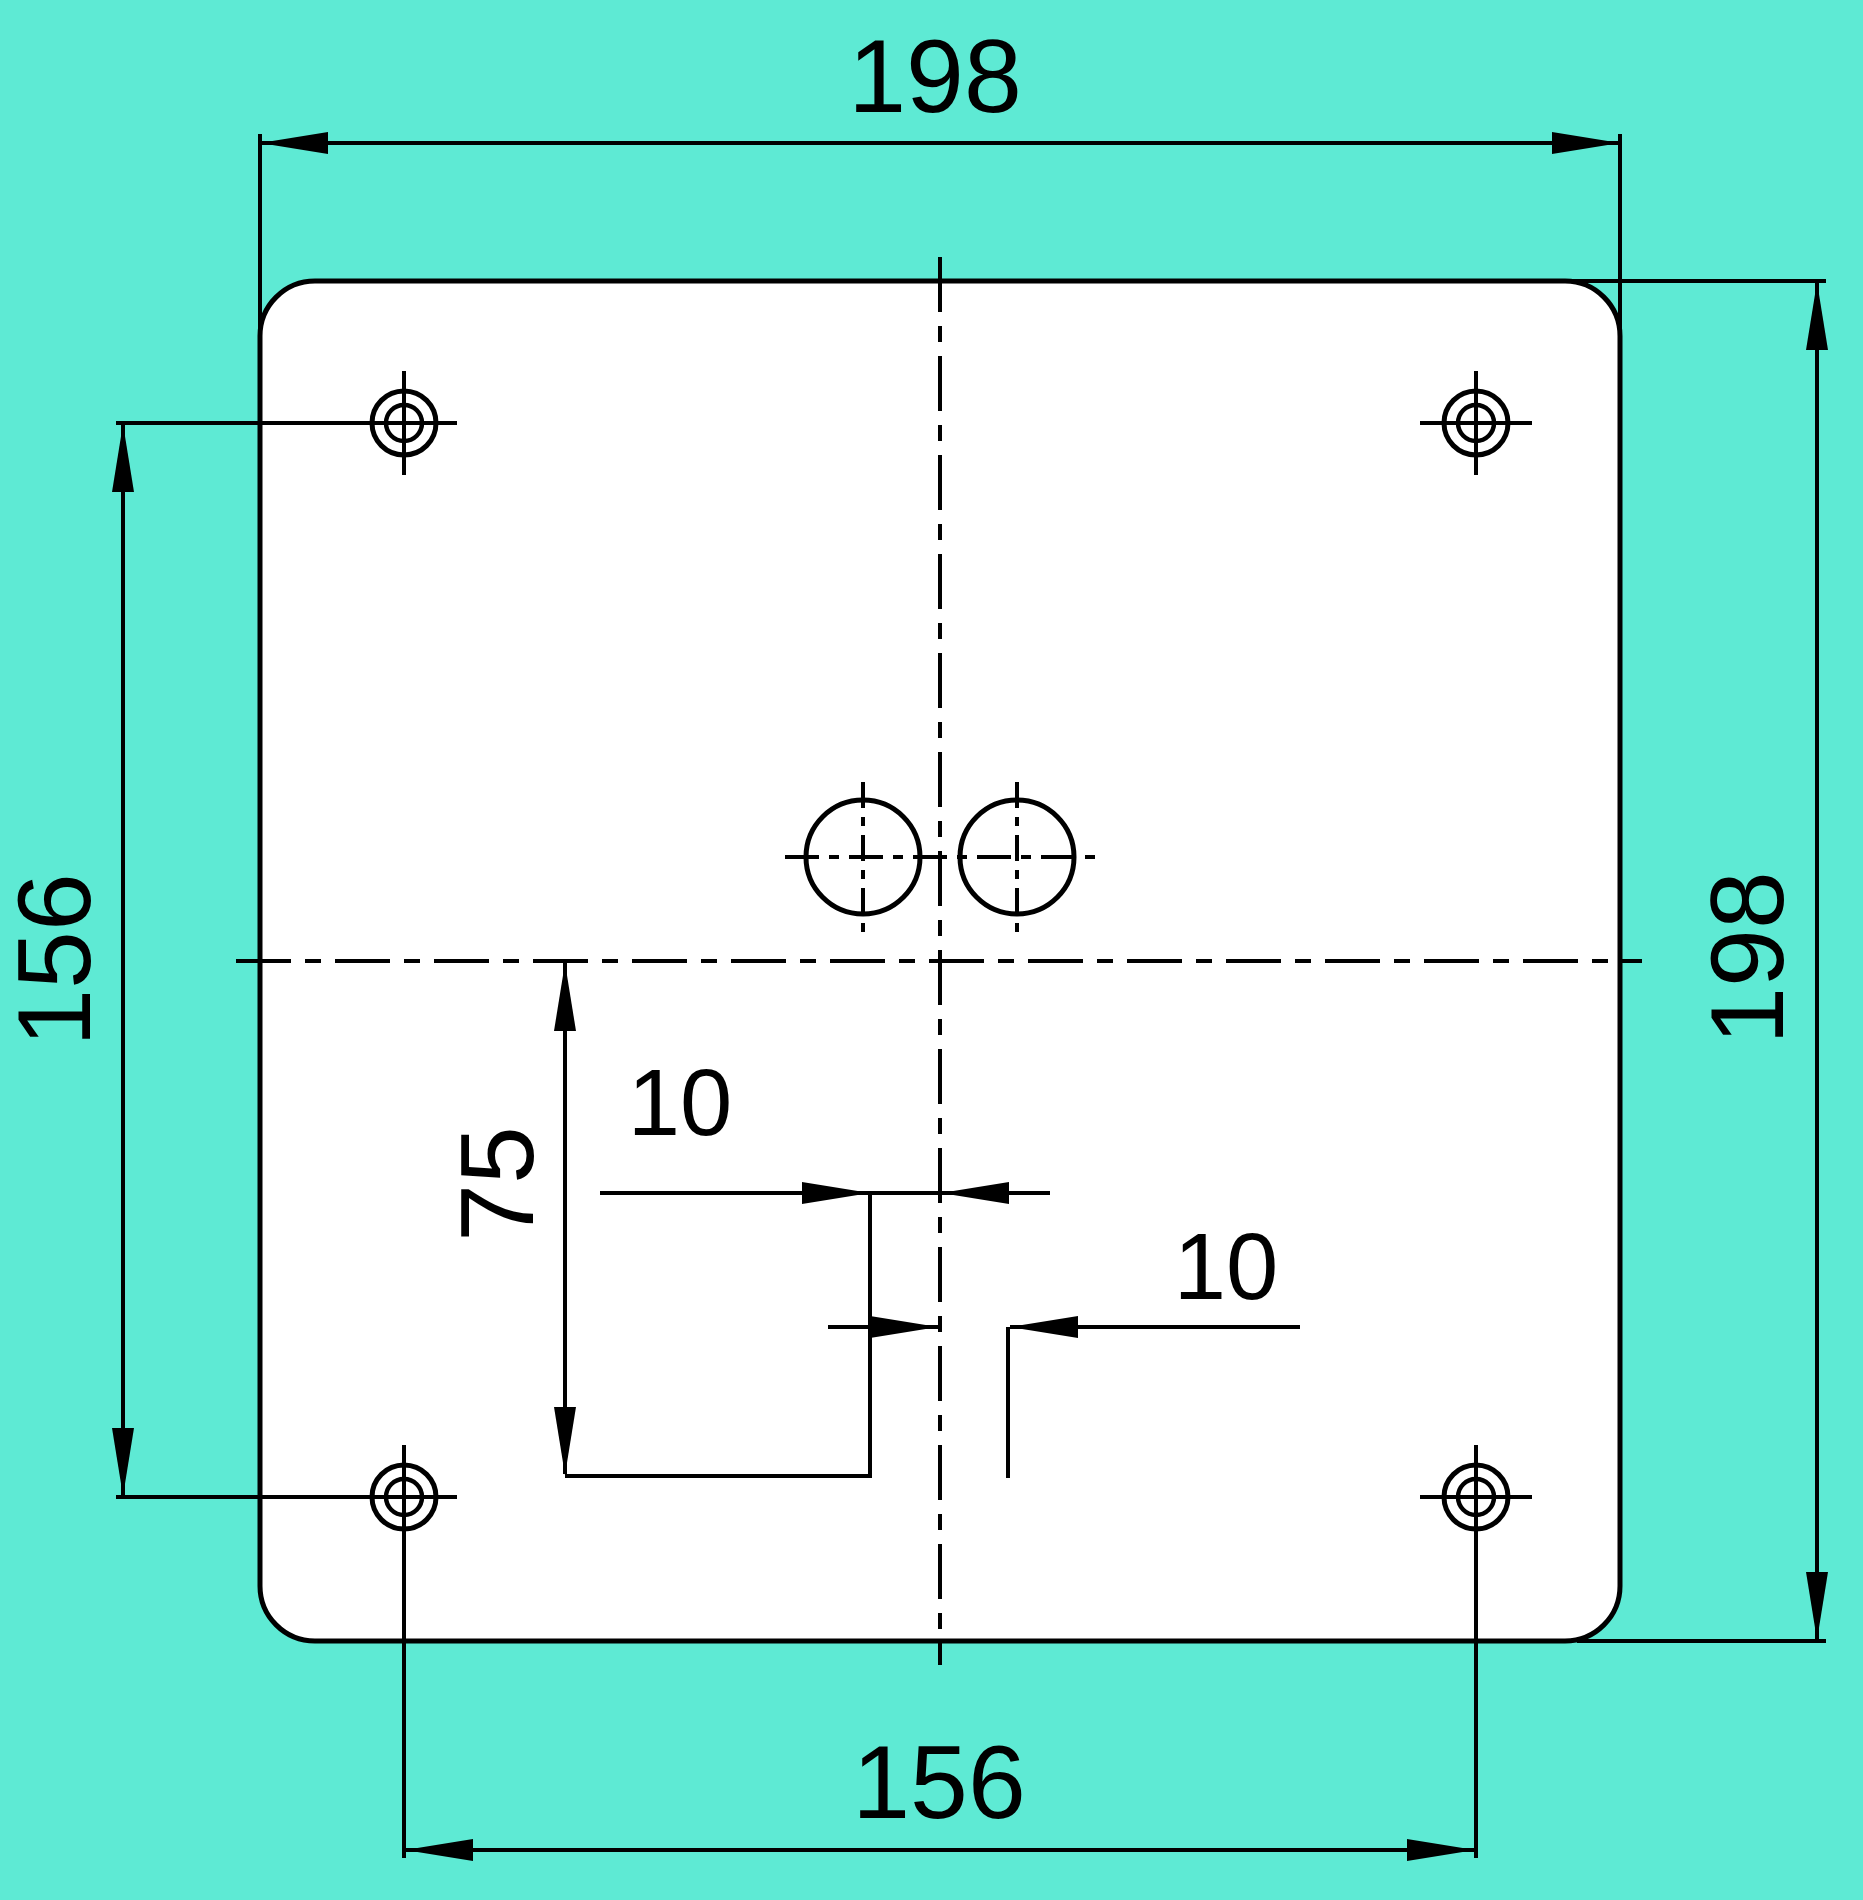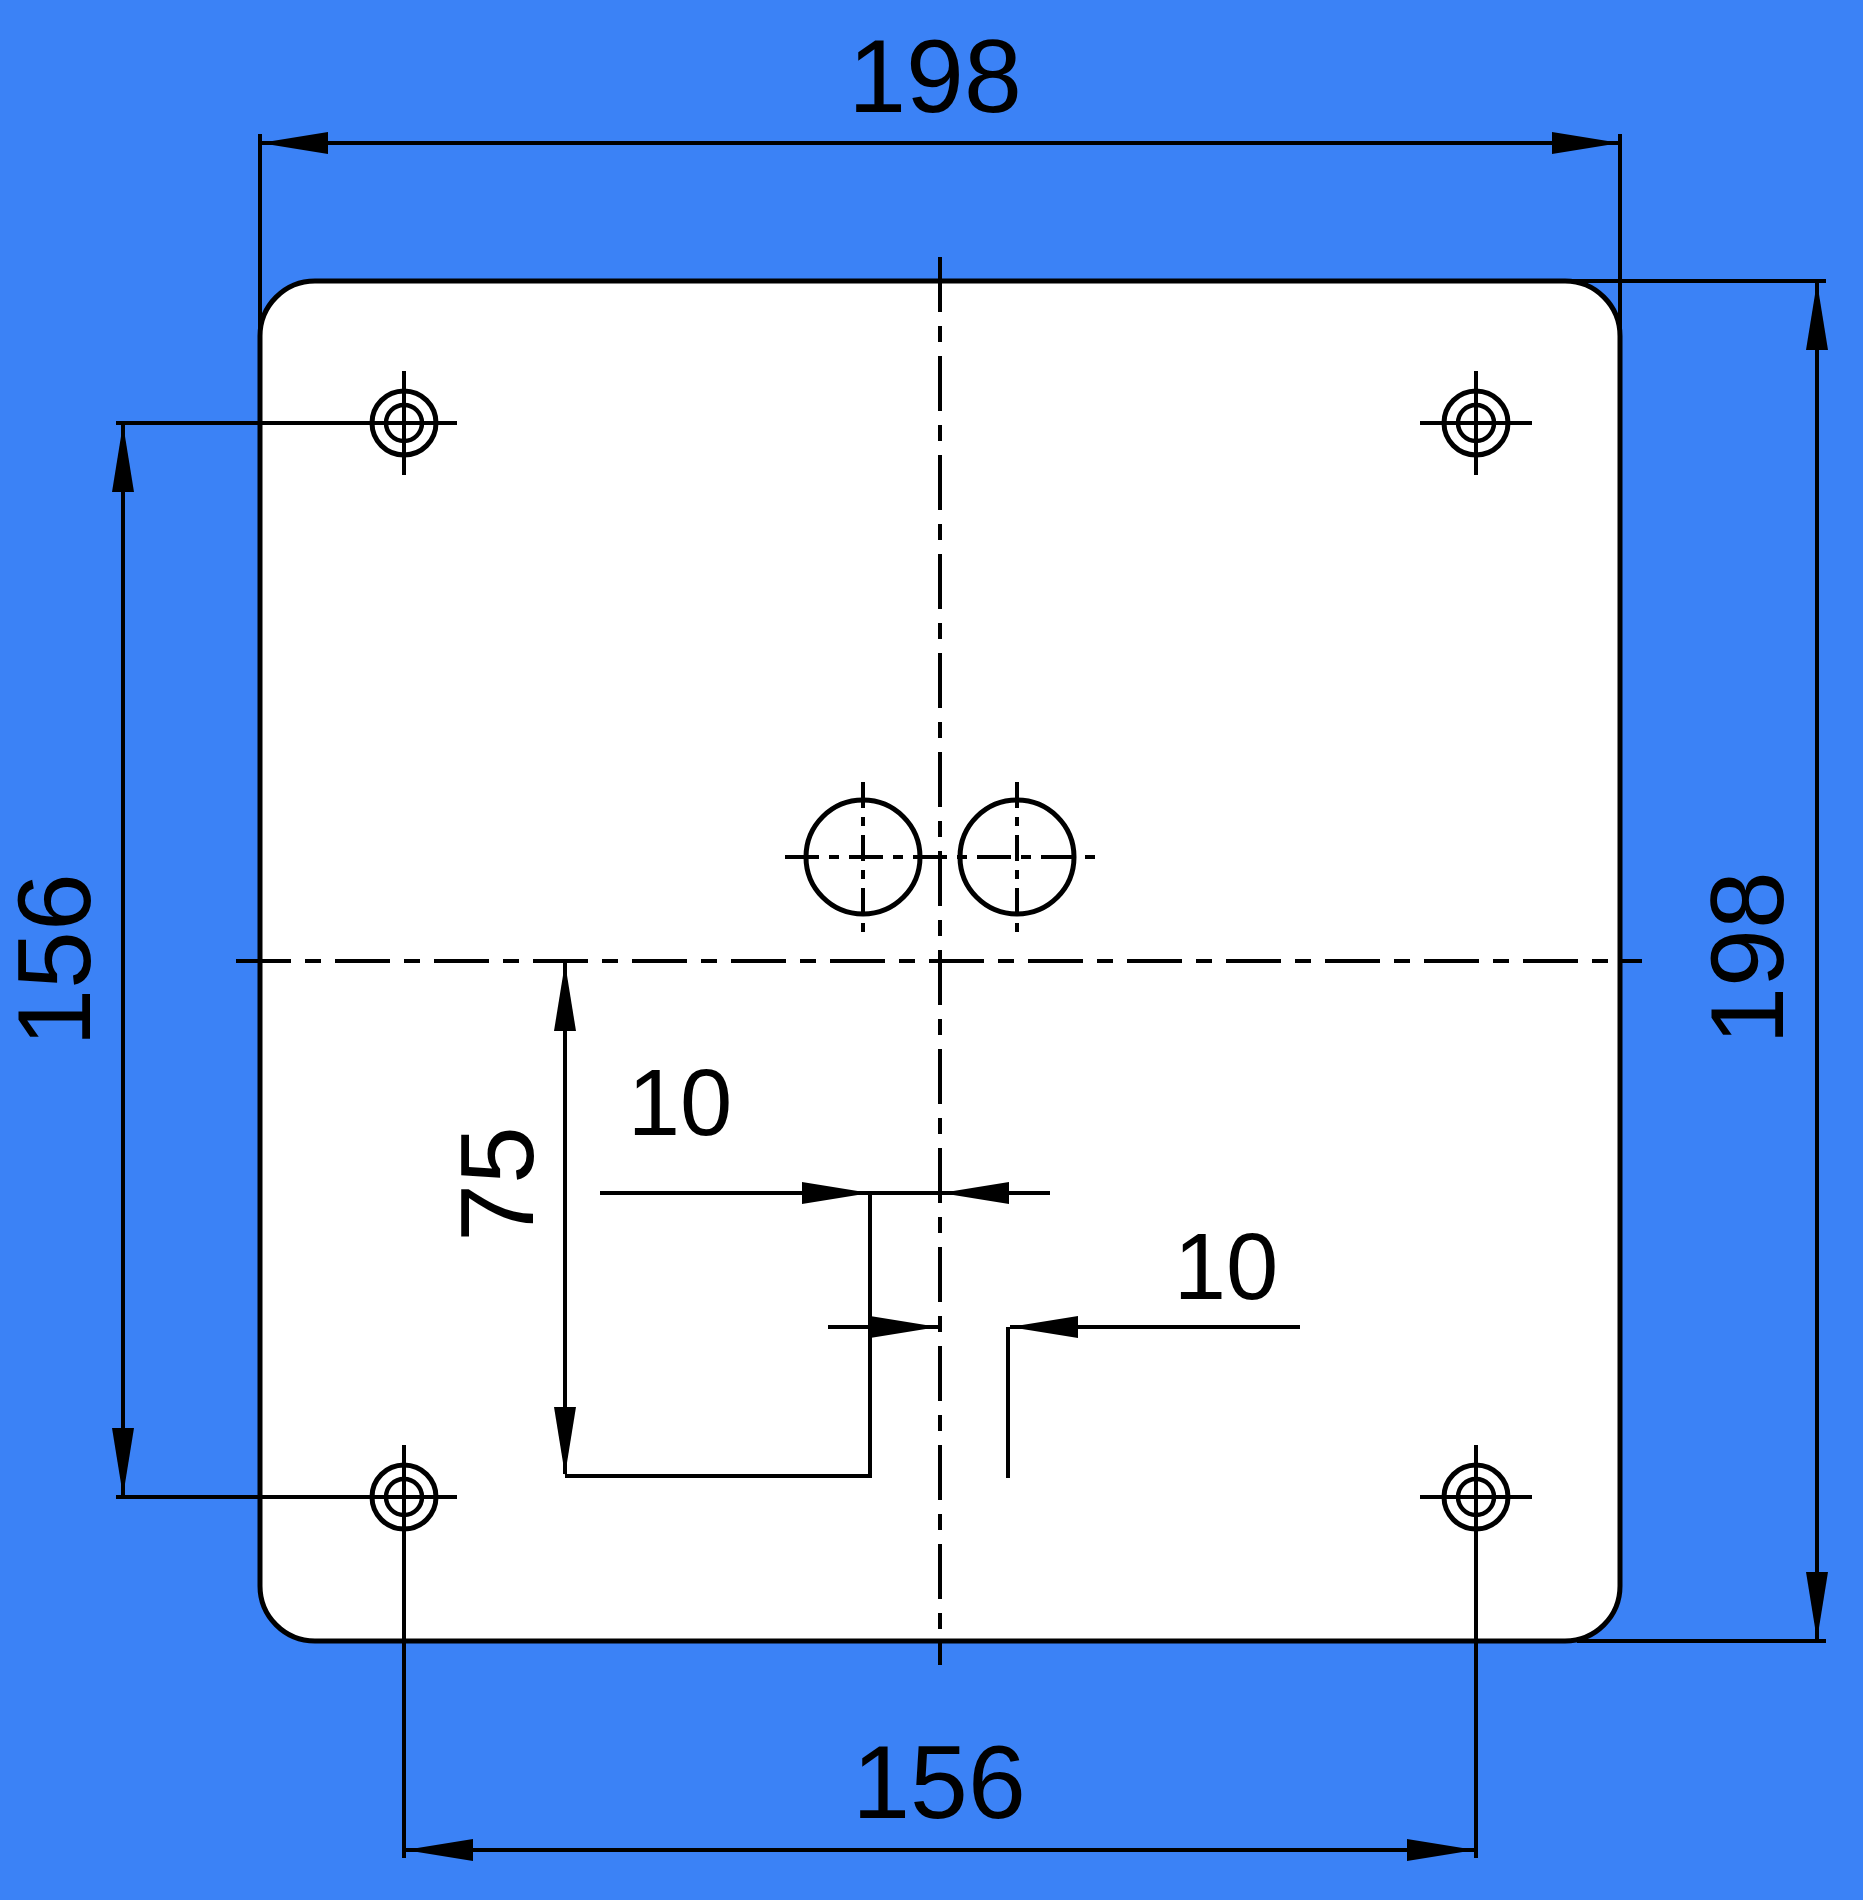--- a/index.html
+++ b/index.html
@@ -1,16 +1,16 @@
 <!DOCTYPE html>
 <html><head>
 <meta charset="utf-8">
 <style>
   html,body{margin:0;padding:0;background:#ffffff;}
-  .stage{width:1863px;height:1900px;position:relative;background:#3b82f6;overflow:hidden;}
+  .stage{width:1863px;height:1900px;position:relative;background:#5eead4;overflow:hidden;}
   svg{display:block;}
   text{font-family:"Liberation Sans","DejaVu Sans",sans-serif;fill:#000000;}
   .dim-label{font-size:104px;}
   .dim-label-small{font-size:94px;}
 </style>
 </head>
 <body>
 
 <div class="stage">
 <svg width="1863" height="1900" viewBox="0 0 1863 1900" xmlns="http://www.w3.org/2000/svg">

